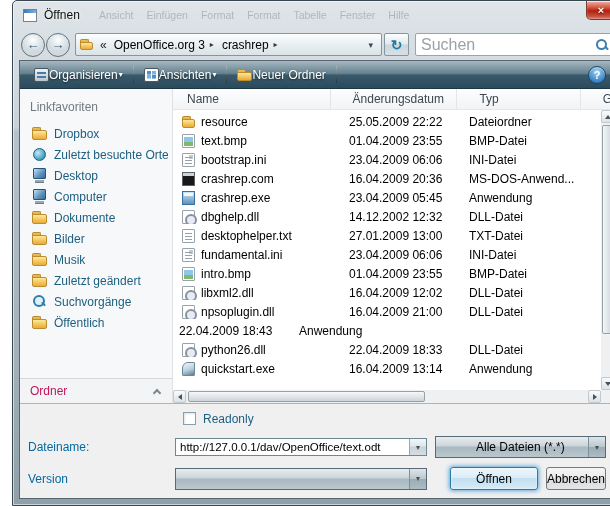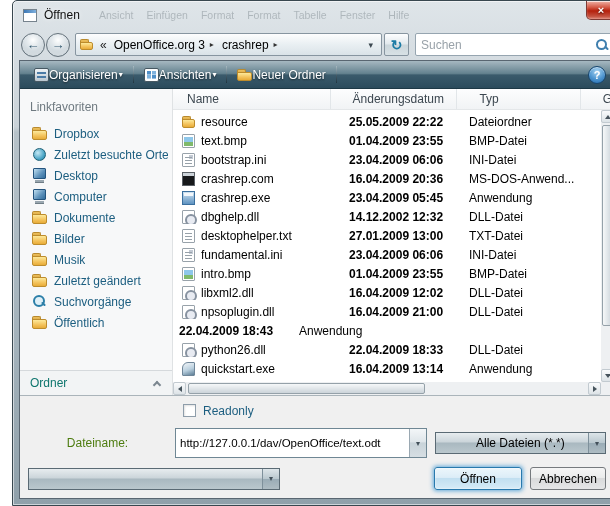--- a/index.html
+++ b/index.html
@@ -39,21 +39,21 @@
   .bc-overflow { color:#222; font-size:12px; padding:0 3px; }
   .bc-crumbs { display:flex; align-items:flex-end; }
   .crumb { display:flex; align-items:center; gap:5px; padding:0 4px; color:#000; white-space:nowrap; }
   .crumb-sep { font-size:8px; color:#333; }
   .bc-caret { margin-left:auto; font-size:9px; color:#3c4850; padding:0 4px; }
   .refresh-btn { width:25px; height:23px; margin-left:2px; flex:none; border:1px solid #8795a0; border-radius:2px;
     background:linear-gradient(180deg,#fdfeff 0%,#e2e9ed 48%,#cbd6db 52%,#d8e1e5 100%);
     display:flex; align-items:center; justify-content:center; color:#1c7ba4; font-size:14px; font-weight:bold; }
   .searchbox { width:200px; height:23px; margin-left:6px; flex:none; background:#fff; border:1px solid #96a5b0;
     border-radius:2px; display:flex; align-items:center; padding:0 5px; }
-  .searchbox input { flex:1; min-width:0; border:none; outline:none; font-family:"Liberation Sans",sans-serif; font-size:12px; color:#333; background:transparent; }
+  .searchbox input { flex:1; min-width:0; border:none; outline:none; font-family:"Liberation Sans",sans-serif; font-size:16px; color:#333; background:transparent; }
   .searchbox input::placeholder { color:#99a2a9; }
   .mag { position:relative; width:14px; height:14px; flex:none; }
   .mag::before { content:""; position:absolute; left:1px; top:1px; width:7px; height:7px; border:2px solid #3f7fae; border-radius:50%; }
   .mag::after { content:""; position:absolute; left:9px; top:9px; width:5px; height:2px; background:#3f7fae; transform:rotate(45deg); border-radius:1px; }
 
   
   .inner { position:absolute; left:6px; top:59px; right:6px; bottom:6px; background:#f0f0f0;
     border:1px solid #596671; display:flex; flex-direction:column; }
 
   
@@ -100,36 +100,36 @@
     background:linear-gradient(135deg,#c2e1f2 0%,#5b90ba 60%,#336d9c 100%); border:1px solid #24547e; border-radius:1px; }
   .si.icon-desktop::after, .si.icon-computer::after { content:""; position:absolute; left:3px; right:3px; bottom:1px; height:2px;
     background:#9aa7b0; box-shadow:0 1px 0 #6f7d86; }
   .si.icon-recent::before { content:""; position:absolute; left:1px; right:1px; top:1px; bottom:1px; border-radius:50%;
     background:radial-gradient(circle at 35% 35%, #c4e8f4 0%, #45a2c4 65%, #237893 100%); border:1px solid #1d6076; }
   .si.icon-search-folder::before { content:""; position:absolute; left:1px; top:1px; width:8px; height:8px;
     border:2px solid #2c7fa8; border-radius:50%; background:#dff0f8; }
   .si.icon-search-folder::after { content:""; position:absolute; left:9px; top:9px; width:5px; height:2px;
     background:#2c7fa8; transform:rotate(45deg); border-radius:1px; }
   .sb-folders { margin-top:auto; height:25px; border-top:1px solid #d5d9dc; display:flex; align-items:center;
-    justify-content:space-between; padding:0 12px 0 10px; color:#0f766e; background:#f2f4f5; }
+    justify-content:space-between; padding:0 12px 0 10px; color:#be185d; background:#f2f4f5; }
   .chev-up { width:6px; height:6px; border-left:2px solid #7b8790; border-top:2px solid #7b8790; transform:rotate(45deg); margin-top:3px; }
 
   
   .filepanel { flex:1; min-width:0; position:relative; background:#fff; display:flex; flex-direction:column; }
   .list-header { height:21px; flex:none; display:flex; background:linear-gradient(180deg,#fdfdfe,#f1f3f5);
     border-bottom:1px solid #e4e7e9; padding-right:2px;gap:16px; }
   .col { position:relative; display:flex; align-items:center; color:#3c4750; border-right:1px solid #e2e6e9; padding-left:6px; }
   .list-header div:nth-of-type(1) { width:170px; padding-left:14px; }
   .list-header div:nth-of-type(2) { width:120px; }
   .list-header div:nth-of-type(3) { width:116px; }
   .list-header div:nth-of-type(4) { flex:1; border-right:none; }
   .list-body { flex:1; min-height:0; overflow:hidden; padding-top:2px; margin-right:13px; }
   .frow { height:19px; display:flex; align-items:center; color:#000; cursor:default; }
   .cell-name { width:170px; flex:none; display:flex; align-items:center; gap:6px; padding-left:9px; overflow:hidden; white-space:nowrap; }
-  .cell-date { width:120px; flex:none; padding-left:6px; white-space:nowrap;font-weight:bold; }
+  .cell-date { width:120px; flex:none; padding-left:6px; white-space:nowrap; }
   .cell-type { width:116px; flex:none; padding-left:6px; white-space:nowrap; overflow:hidden; }
 
   
   .fi { position:relative; width:13px; height:14px; flex:none; }
   .fi.icon-image, .fi.icon-ini, .fi.icon-txt, .fi.icon-dll { background:#fff; border:1px solid #98a2aa; border-radius:1px; }
   .fi.icon-image::after { content:""; position:absolute; left:1px; right:1px; top:2px; bottom:1px;
     background:linear-gradient(180deg,#8ec7ea 0 55%, #7fb96b 55%); }
   .fi.icon-txt::after, .fi.icon-ini::after { content:""; position:absolute; left:2px; right:2px; top:3px; height:7px;
     background:repeating-linear-gradient(180deg,#97a1a9 0 1px, transparent 1px 3px); }
   .fi.icon-ini::before { content:""; position:absolute; right:1px; top:1px; width:4px; height:4px; background:#c3cad4; }
@@ -158,38 +158,38 @@
   .tri.down  { border-left:3.5px solid transparent; border-right:3.5px solid transparent; border-top:4px solid #46535c; }
   .tri.left  { border-top:3.5px solid transparent; border-bottom:3.5px solid transparent; border-right:4px solid #46535c; }
   .tri.right { border-top:3.5px solid transparent; border-bottom:3.5px solid transparent; border-left:4px solid #46535c; }
 
   
   .footer { flex:none; padding:6px 8px 8px 8px; background:#f0f0f0; }
   .row-readonly { margin-left:155px; height:17px; display:flex; align-items:center; gap:7px; }
   .checkbox { width:13px; height:13px; background:#fff; border:1px solid #8e9daa; box-shadow:inset 1px 1px 2px rgba(0,0,0,.12); }
   .readonly-label { color:#1c5e80; }
   .form-row { display:flex; align-items:center; margin-top:9px; }
-  .form-label { width:147px; flex:none; text-align:center; padding-right:8px; color:#4d7c0f; }
-  .combo-edit { width:252px; flex:none; height:30px; border:1px solid #6f8794; background:#fff; display:flex; align-items:stretch; }
+  .form-label { width:147px; flex:none; text-align:left; padding-right:8px; color:#0369a1; }
+  .combo-edit { width:252px; flex:none; height:18px; border:1px solid #6f8794; background:#fff; display:flex; align-items:stretch; }
   .combo-edit input { flex:1; min-width:0; border:none; outline:none; padding:0 4px;
     font-family:"Liberation Sans",sans-serif; font-size:11.5px; color:#000; }
   .combo-btn { width:17px; flex:none; display:flex; align-items:center; justify-content:center; font-size:8px; color:#42505a;
     background:linear-gradient(180deg,#f3f6f8 0%,#dfe6ea 45%,#c8d3d9 50%,#d6dee3 100%); border-left:1px solid #9aa8b2; }
   .combo-dark { height:22px; border:1px solid #5a6a74; display:flex; align-items:center; padding-left:6px; color:#000;
     background:linear-gradient(180deg,#e7ecef 0%,#cbd5da 45%,#a9b8c0 50%,#bac7cd 100%); }
   .combo-dark .combo-btn { margin-left:auto; height:100%;
     background:linear-gradient(180deg,#dde5e9 0%,#b9c7ce 50%,#9aacb6 52%,#aebcc3 100%); border-left:1px solid #7e909b; }
   .combo-filetype { flex:1; margin-left:8px;padding-left:40px; }
   .combo-version { width:252px; flex:none; }
   .btn { height:23px; border-radius:3px; display:flex; align-items:center; justify-content:center;
     font-family:"Liberation Sans",sans-serif; font-size:12px; color:#000; }
   .btn-open { width:88px; margin-left:auto; border:1px solid #2879ad;
     background:linear-gradient(180deg,#ecf6fb 0%,#dcedf7 45%,#c1dff0 50%,#d6ebf7 100%);
     box-shadow:0 0 4px 1px rgba(60,150,210,.8), inset 0 0 2px #fff; }
-  .btn-cancel { width:76px; margin-left:8px; border:1px solid #767a7e;
+  .btn-cancel { width:60px; margin-left:8px; border:1px solid #767a7e;
     background:linear-gradient(180deg,#f5f5f5 0%,#ebecec 45%,#d9dadb 50%,#e5e6e7 100%); }
 </style>
 </head>
 <body>
 
 <div class="window">
 
   <div class="titlebar">
     <span class="title-icon"></span>
     <span class="title-text">Öffnen</span>
@@ -522,20 +522,21 @@
             </span>
         </span>
         <span class="combo-dark combo-filetype">
           <span>Alle Dateien (*.*)</span>
           <span class="combo-btn">
               <span>▾</span>
             </span>
         </span>
       </div>
       <div class="form-row">
+        <span class="form-label">Version</span>
         <span class="combo-dark combo-version">
           <span></span>
           <span class="combo-btn">
               <span>▾</span>
             </span>
         </span>
         <button class="btn btn-open">Öffnen</button>
         <button class="btn btn-cancel">Abbrechen</button>
       </div>
     </div>

